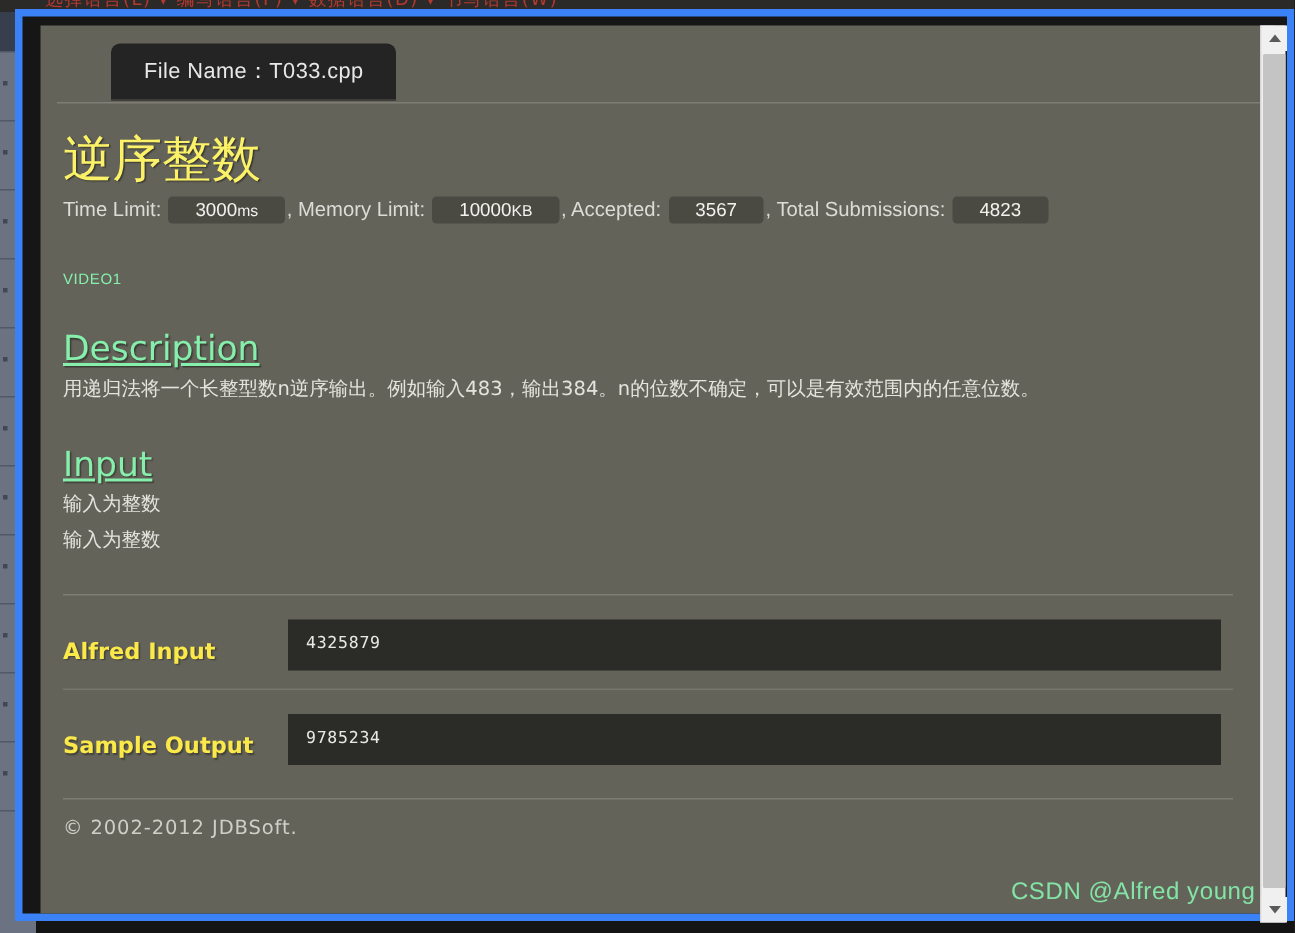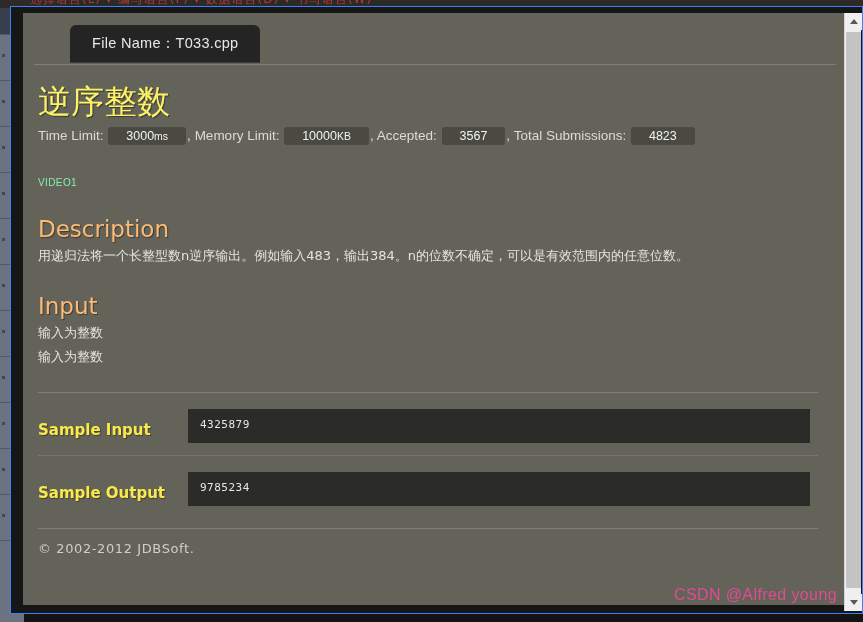--- a/index.html
+++ b/index.html
@@ -61,21 +61,21 @@
     white-space: nowrap;
     font-family: "DejaVu Sans", sans-serif;
   }
 
   
   .window-frame {
     position: absolute;
     left: 10px; top: 6px;
     width: 853px; height: 608px;
     background: #161616;
-    border: 1px solid #3b82f6;
+    border: 5px solid #3b82f6;
   }
 
   
   .page {
     position: absolute;
     left: 12px; top: 6px;
     width: 823px;
     height: 592px;
     background: #636359;
     overflow: hidden;
@@ -177,24 +177,25 @@
   .video-line {
     margin: 34px 0 0 4px;
     font-size: 10px;
     color: #86efac;
     letter-spacing: 0.4px;
   }
 
   h2.section {
     margin: 28px 0 0 4px;
     font-size: 23px;
-    color: #fdba74;
+    color: #86efac;
     font-weight: 400;
     font-family: "DejaVu Sans", sans-serif;
     text-shadow: 1px 1px 1px rgba(0,0,0,0.4);
+    text-decoration: underline;
   }
   .section-body {
     margin: 4px 0 0 4px;
     font-size: 13px;
     color: #e4e4de;
     line-height: 1.5;
     font-family: "DejaVu Sans", sans-serif;
   }
 
   .divider {
@@ -251,21 +252,21 @@
     letter-spacing: 0.6px;
     font-family: "DejaVu Sans", sans-serif;
   }
 
   
   .watermark {
     position: absolute;
     right: 26px;
     bottom: 18px;
     font-size: 16px;
-    color: #ec4899;
+    color: #86efac;
     opacity: 0.92;
     letter-spacing: 0.4px;
     font-family: "Liberation Sans", sans-serif;
     pointer-events: none;
   }
 </style>
 </head>
 <body>
 
 <div id="screen">
@@ -332,21 +333,21 @@
         <div class="section-body">用递归法将一个长整型数n逆序输出。例如输入483，输出384。n的位数不确定，可以是有效范围内的任意位数。</div>
 
         <h2 class="section">Input</h2>
         <div class="section-body">输入为整数</div>
 
         <div class="section-body">输入为整数</div>
 
         <div class="divider"></div>
 
         <div class="sample-row">
-          <div class="sample-label">Sample Input</div>
+          <div class="sample-label">Alfred Input</div>
           <div class="sample-box">4325879</div>
         </div>
 
         <div class="sample-sep"></div>
 
         <div class="sample-row">
           <div class="sample-label">Sample Output</div>
           <div class="sample-box">9785234</div>
         </div>
 

